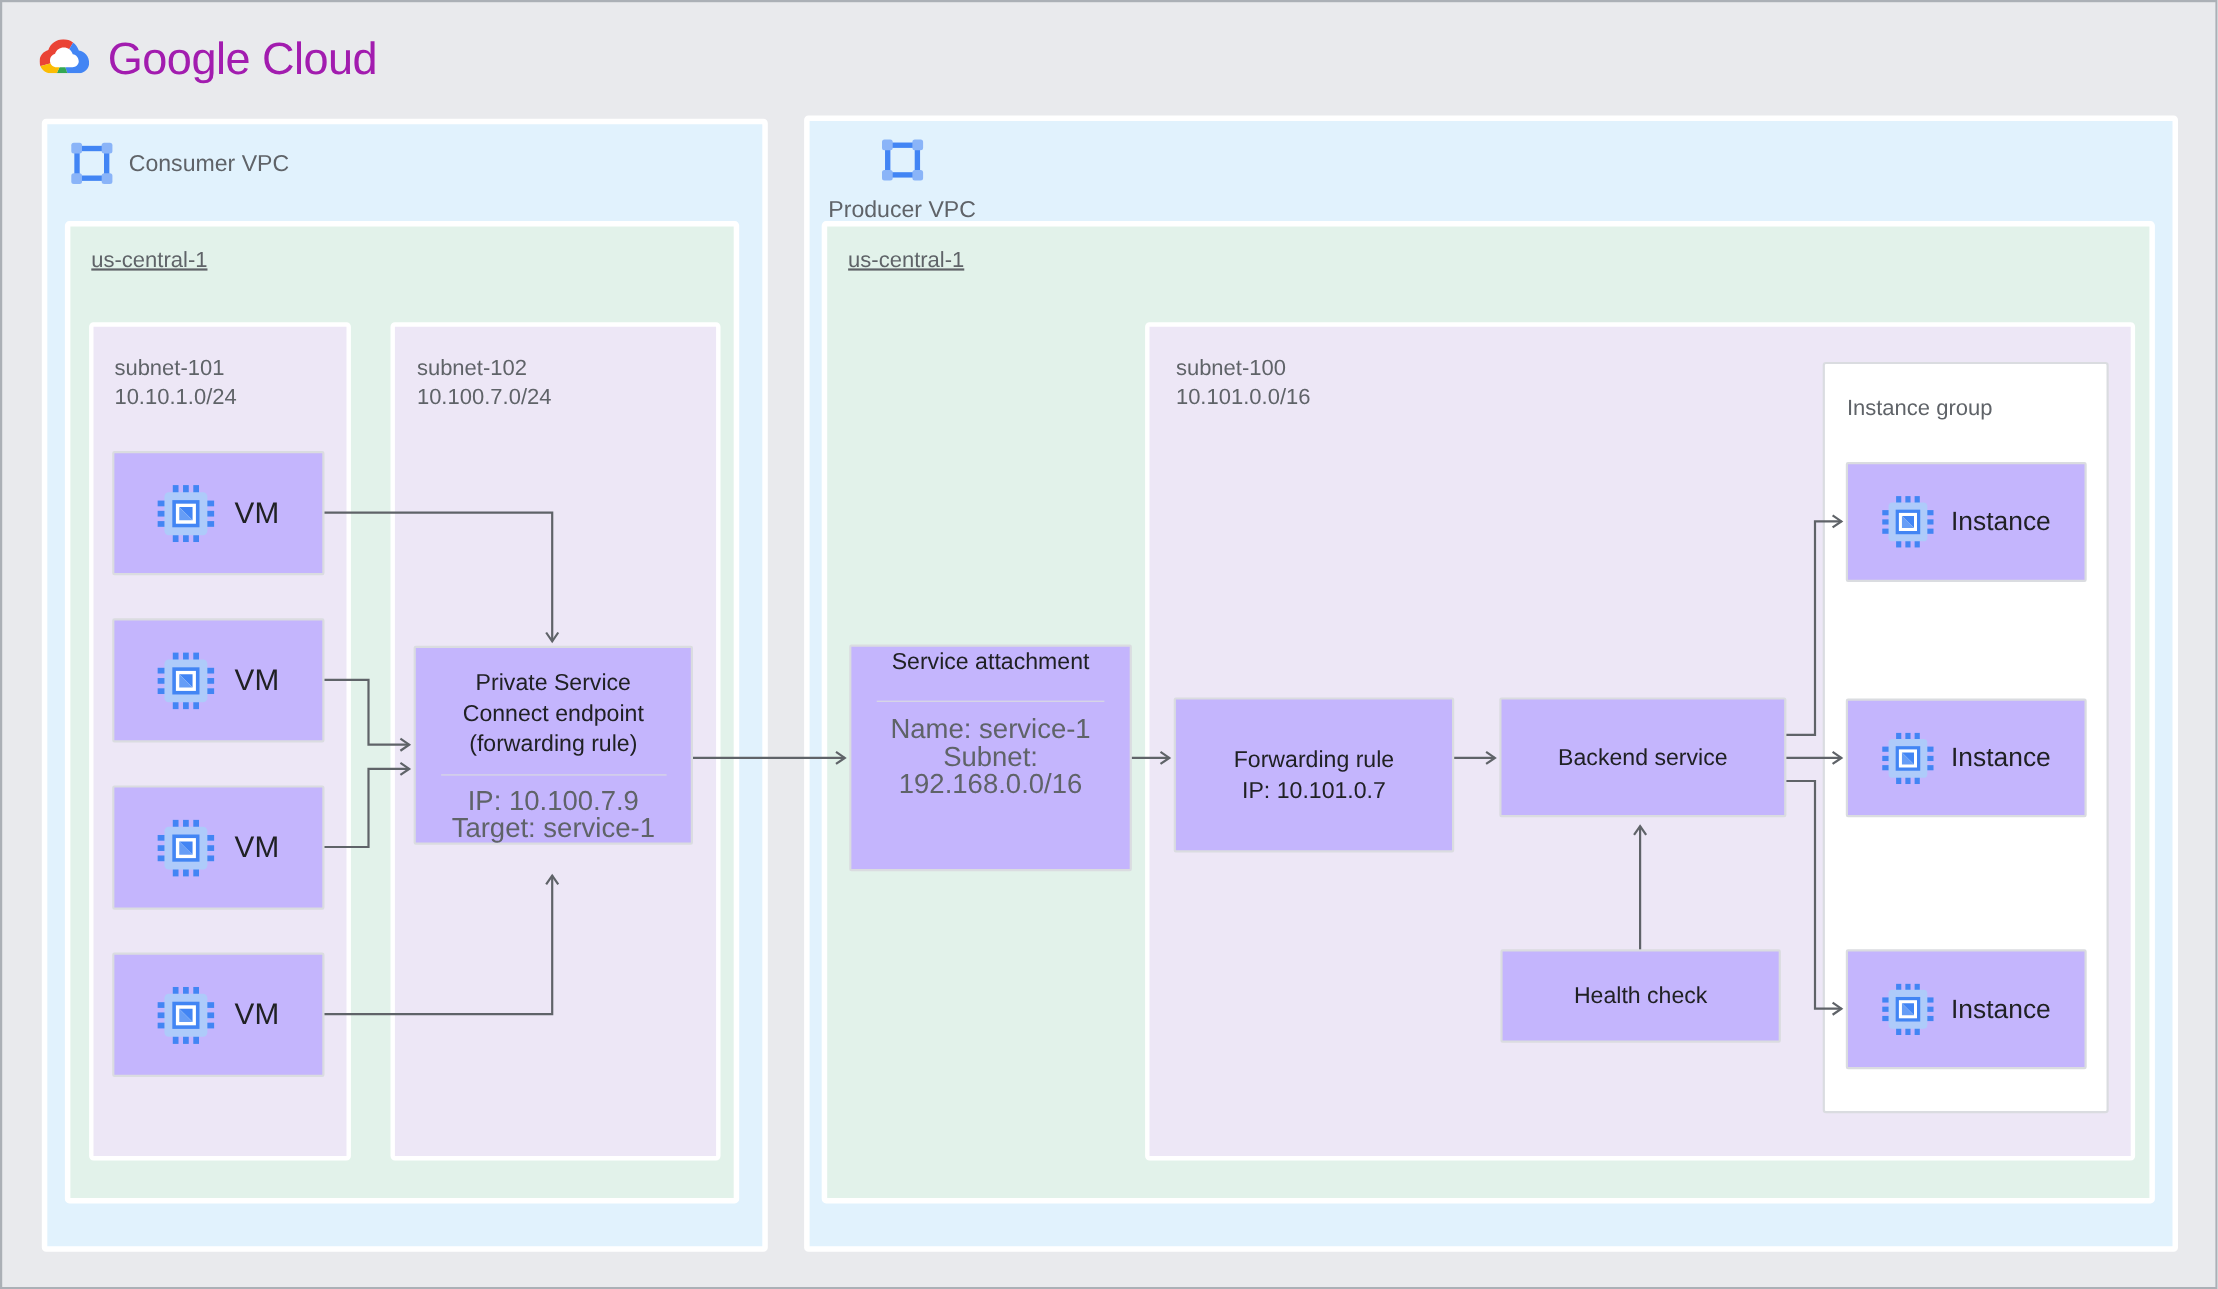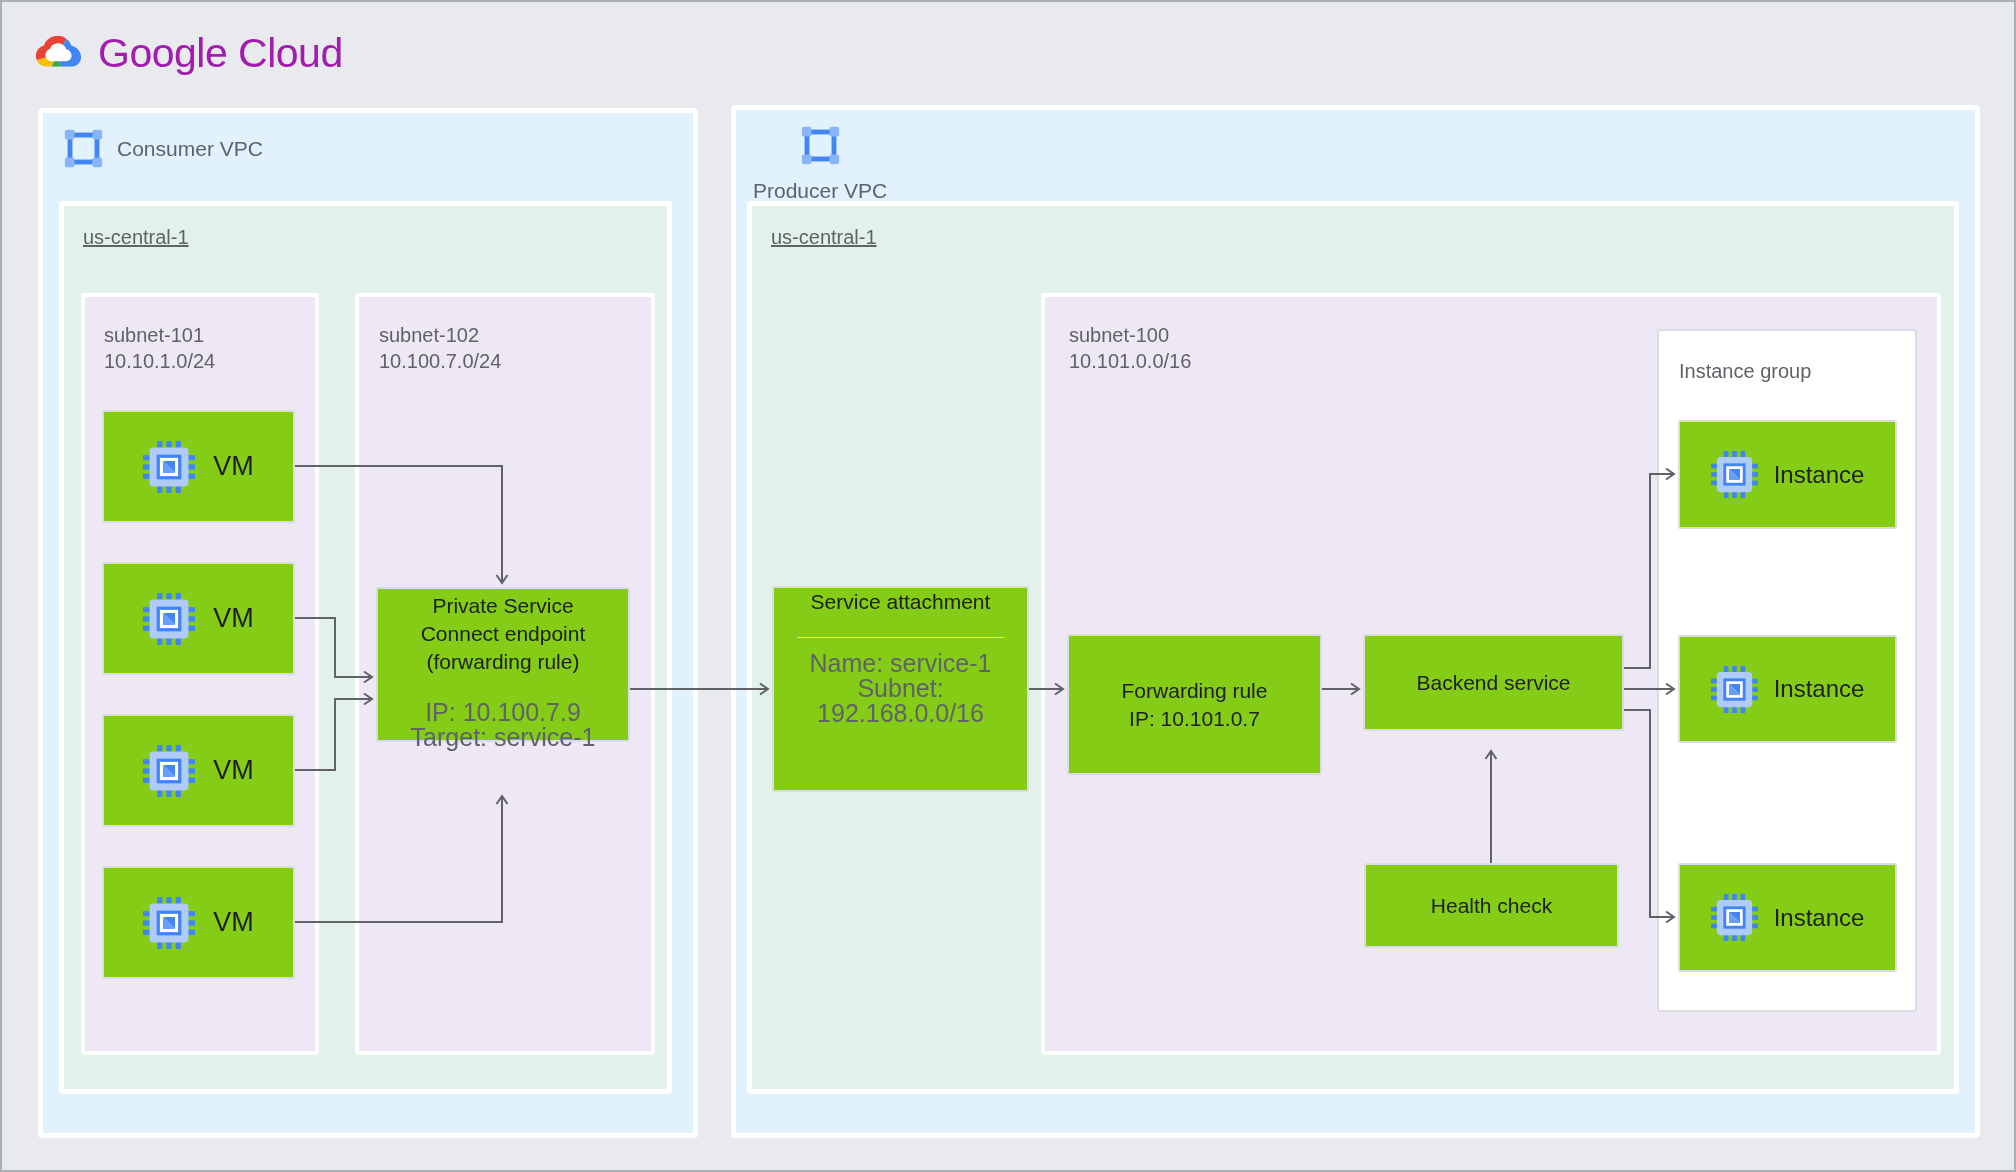--- a/index.html
+++ b/index.html
@@ -9,21 +9,21 @@
     border:2px solid #ABB0B6; box-sizing:border-box;
     font-family:"Liberation Sans", sans-serif;
     overflow:hidden;
   }
   .bg-box{position:absolute; border-radius:4px; box-sizing:border-box;}
   .vpc-bg{background:#E1F2FD; border:5px solid #ffffff;}
   .region-bg{background:#E2F2EA; border:5px solid #ffffff;}
   .subnet-bg{background:#EDE7F6; border:4px solid #ffffff;}
   .group-box{position:absolute; background:#ffffff; border:2px solid #DADCE0; border-radius:3px; box-sizing:border-box;}
   .node{
-    position:absolute; background:#84cc16; border:2px solid #DADCE0; border-radius:2px;
+    position:absolute; background:#c4b5fd; border:2px solid #DADCE0; border-radius:2px;
     box-sizing:border-box; display:flex; align-items:center; justify-content:center;
   }
   .node-col{flex-direction:column;}
   .hdr{position:absolute; display:flex; align-items:center; gap:14px;}
   .hdr-label{font-size:21px; color:#5F6368;}
   .region-label{position:absolute; font-size:20px; color:#5F6368;text-decoration:underline;}
   .subnet-label{position:absolute; font-size:20px; line-height:26px; color:#5F6368; white-space:pre-line;}
   .vm-label{font-size:27px; color:#202124; margin-left:18px;}
   .inst-label{font-size:24px; color:#202124; margin-left:16px;}
   .node-title{font-size:21px; line-height:28px; color:#202124; text-align:center;}
@@ -129,21 +129,21 @@
       </svg>
     <span class="vm-label">VM</span>
   </div>
   <div class="node" style="left:100px; top:864px; width:193px; height:113px;">
     <svg width="52" height="52">
         <use href="#gce-icon"></use>
       </svg>
     <span class="vm-label">VM</span>
   </div>
 
-  <div class="node node-col" style="left:374px; top:585px; width:254px; height:155px; justify-content:center; padding-top:12px;">
+  <div class="node node-col" style="left:374px; top:585px; width:254px; height:181px; justify-content:flex-end; padding-top:12px;">
     <div class="node-title">
       <div>Private Service</div>
       <div>Connect endpoint</div>
       <div>(forwarding rule)</div>
     </div>
     <div class="divider" style="margin:13px 0 11px 0;"></div>
     <div class="node-detail">
       <div>IP: 10.100.7.9</div>
       <div>Target: service-1</div>
     </div>
@@ -171,21 +171,21 @@
       <div>Subnet:</div>
       <div>192.168.0.0/16</div>
     </div>
   </div>
 
   <div class="node node-col" style="left:1065px; top:632px; width:255px; height:141px;">
     <div class="node-title">Forwarding rule</div>
     <div class="node-title">IP: 10.101.0.7</div>
   </div>
 
-  <div class="node" style="left:1361px; top:632px; width:261px; height:97px;">
+  <div class="node" style="left:1361px; top:632px; width:261px; height:109px;">
     <div class="node-title">Backend service</div>
   </div>
 
   <div class="node" style="left:1362px; top:861px; width:255px; height:85px;">
     <div class="node-title">Health check</div>
   </div>
 
   <div class="group-box" style="left:1655px; top:327px; width:260px; height:683px;"></div>
   <div class="ig-label" style="left:1677px; top:358px;">Instance group</div>
 

